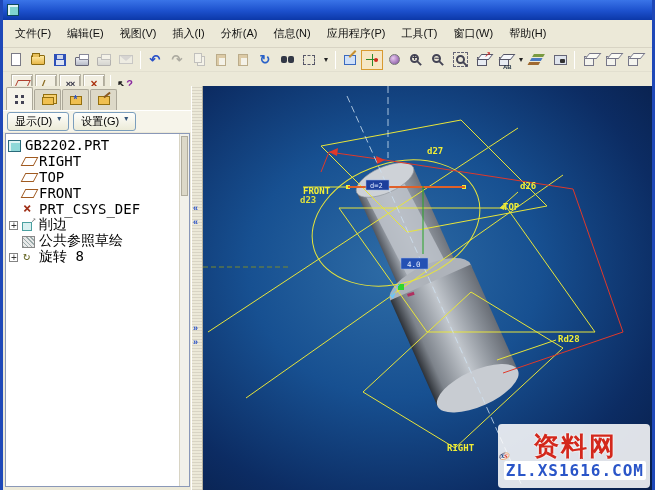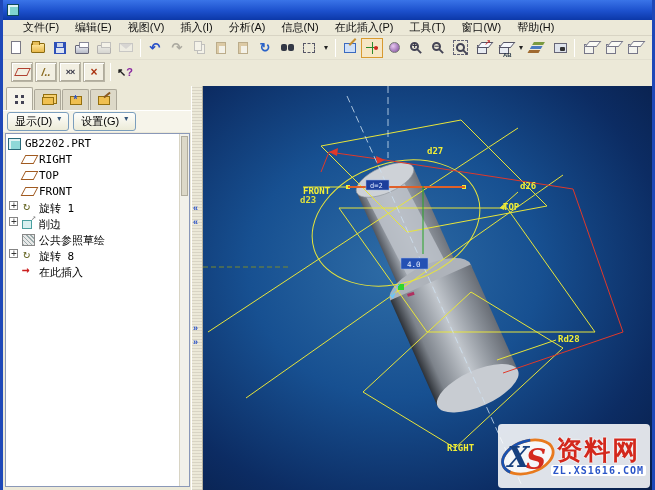--- a/index.html
+++ b/index.html
@@ -9,21 +9,21 @@
 
   
   .titlebar { height:20px; background:linear-gradient(180deg,#3a74e8 0%,#1c50cc 55%,#0c38a8 100%);
               display:flex; align-items:center; padding:0 4px; }
   .app-icon { width:12px; height:12px; background:#7fd4cf; border:1px solid #0c4a5a;
               box-shadow:inset 2px 2px 0 rgba(255,255,255,.75); margin-right:5px; flex:none; }
   .title-text { color:#fff; font-weight:bold; font-size:11.5px; letter-spacing:.4px;
                 font-family:"DejaVu Sans",sans-serif; white-space:nowrap; }
 
   
-  .menubar { height:16px; background:#ece9d8; display:flex; align-items:center; padding-left:12px;
+  .menubar { height:28px; background:#ece9d8; display:flex; align-items:center; padding-left:4px;
              border-bottom:1px solid #d8d4c4;text-align:center; }
   .menu-item { font-size:11px; color:#111; padding:1px 8px; white-space:nowrap; cursor:default; }
 
   
   .toolbar { background:#ece9d8; display:flex; align-items:center; padding:1px 2px; }
   .toolbar.row1 { height:24px; border-bottom:1px solid #e2dfcf; }
   .toolbar.row2 { height:24px; }
   .tbtn { width:22px; height:20px; display:flex; align-items:center; justify-content:center;
           border:1px solid transparent; position:relative; flex:none; }
   .tbtn.pressed { border:1px solid #d89a30; background:#f6e6c4; }
@@ -122,21 +122,21 @@
   .i-fconn { width:12px; height:9px; background:#f0c050; border:1px solid #94700f; }
   .i-fconn::after { content:""; position:absolute; right:-2px; top:-3px; width:8px; height:2px;
              background:#8a5a20; transform:rotate(-40deg); }
   .nav-btnrow { height:22px; display:flex; gap:4px; padding:2px 4px; align-items:center;
              background:#f6f4ea; border-top:1px solid #fff; }
   .nav-btn { border:1px solid #7b9ebd; border-radius:3px; background:linear-gradient(#fefefc,#ecebd8);
              font-size:11px; padding:1px 7px; display:flex; align-items:flex-start; gap:5px; white-space:nowrap; }
   .nav-btn::after { content:"▾"; font-size:8px; color:#35557a; }
   .tree-box { flex:1; margin:1px 1px 3px 2px; background:#fff; border:1px solid #8a98b8;
               padding:3px 1px; overflow:hidden; position:relative; }
-  .trow { display:flex; align-items:flex-start; height:16px; font-size:11px;
+  .trow { display:flex; align-items:center; height:16px; font-size:14px;
           font-family:"DejaVu Sans Mono",monospace; color:#000; white-space:nowrap; }
   .exp { width:9px; height:9px; border:1px solid #848484; background:#fff; flex:none;
          margin:0 3px 0 2px; position:relative; }
   .exp::before { content:"+"; position:absolute; left:1px; top:-3px; font-size:10px;
          line-height:1.3; color:#333; font-family:"Liberation Sans",sans-serif; }
   .exp-sp { width:14px; flex:none; }
   .ti { width:15px; height:12px; flex:none; margin-right:3px; position:relative; }
   .part-icon::before { content:""; position:absolute; left:1px; top:1px; width:11px; height:10px;
          background:#8fd8d8; border:1px solid #2a6a7a; box-shadow:inset 2px 2px 0 rgba(255,255,255,.7); }
   .datum-plane-icon::before { content:""; position:absolute; left:2px; top:2px; width:11px; height:7px;
@@ -169,39 +169,39 @@
   .viewport svg { display:block; }
 
   
   .watermark { position:absolute; right:2px; bottom:2px; width:152px; height:64px;
                display:flex; align-items:center; background:rgba(252,252,252,.88);
                border-radius:4px; padding:1px 4px 1px 1px; }
   .wm-right { display:flex; flex-direction:column; align-items:center; margin-left:-6px;text-align:right; }
   .wm-name { font-size:26px; font-weight:bold; color:#d3281c; letter-spacing:2px;
              font-family:"DejaVu Sans",sans-serif; line-height:1.1;
              text-shadow:0 0 2px #fff,0 0 2px #fff; }
-  .wm-url { font-size:10px; font-weight:bold; color:#2a55c8; letter-spacing:1px;
+  .wm-url { font-size:16px; font-weight:bold; color:#2a55c8; letter-spacing:1px;
             font-family:"DejaVu Sans Mono",monospace; background:#fff; border-radius:2px;
             padding:0 2px; }
 </style>
 </head>
 <body>
 
 <div class="titlebar">
   <span class="app-icon"></span>
 </div>
 
 <div class="menubar">
   <span class="menu-item">文件(F)</span>
   <span class="menu-item">编辑(E)</span>
   <span class="menu-item">视图(V)</span>
   <span class="menu-item">插入(I)</span>
   <span class="menu-item">分析(A)</span>
   <span class="menu-item">信息(N)</span>
-  <span class="menu-item">在此插入(P)</span>
+  <span class="menu-item">应用程序(P)</span>
   <span class="menu-item">工具(T)</span>
   <span class="menu-item">窗口(W)</span>
   <span class="menu-item">帮助(H)</span>
 </div>
 
 <div class="toolbar row1">
   <div class="tbtn">
       <span class="ic i-page"></span>
     </div>
   <div class="tbtn">
@@ -356,43 +356,38 @@
         <span class="exp-sp"></span>
           <span class="ti datum-plane-icon"></span>
         <span>TOP</span>
       </div>
       <div class="trow">
         <span class="exp-sp"></span>
           <span class="ti datum-plane-icon"></span>
         <span>FRONT</span>
       </div>
       <div class="trow">
-        <span class="exp"></span>
-        <span class="ti revolve-icon"></span>
-        <span>旋转 1</span>
+        <span class="exp-sp"></span>
+          <span class="ti csys-icon"></span>
+        <span>PRT_CSYS_DEF</span>
       </div>
       <div class="trow">
         <span class="exp"></span>
         <span class="ti chamfer-icon"></span>
         <span>削边</span>
       </div>
       <div class="trow">
         <span class="exp-sp"></span>
           <span class="ti sketch-icon"></span>
         <span>公共参照草绘</span>
       </div>
       <div class="trow">
         <span class="exp"></span>
         <span class="ti revolve-icon"></span>
         <span>旋转 8</span>
-      </div>
-      <div class="trow">
-        <span class="exp-sp"></span>
-          <span class="ti insert-here-icon"></span>
-        <span>在此插入</span>
       </div>
       <div class="tree-scroll">
           <div class="thumb"></div>
         </div>
     </div>
   </div>
 
   <div class="sash">
     <span class="chev" style="top:118px">«</span>
     <span class="chev" style="top:132px">«</span>

